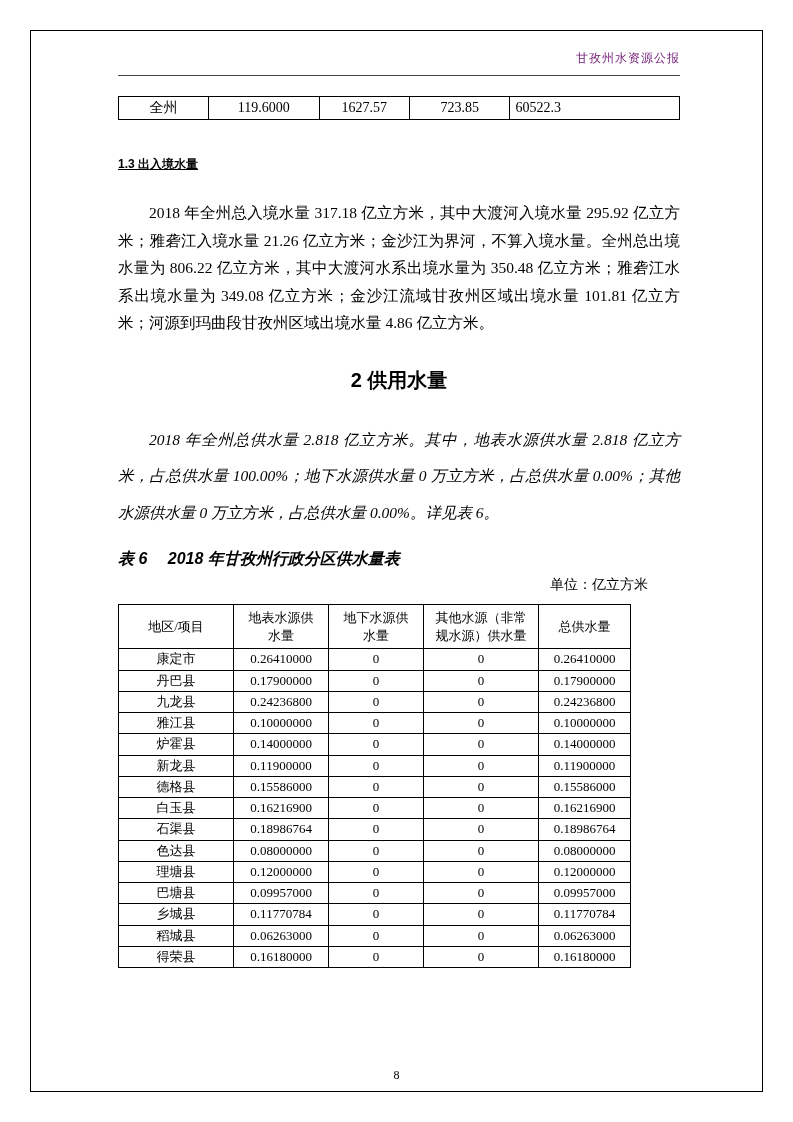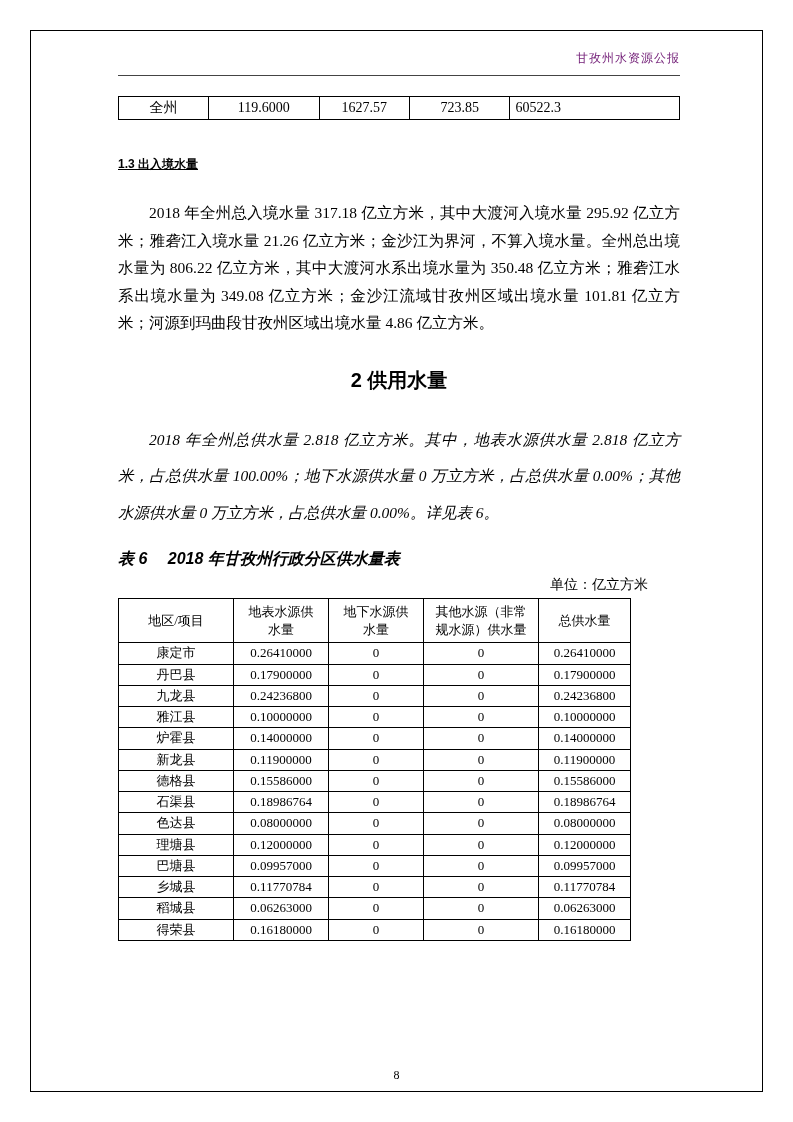--- a/index.html
+++ b/index.html
@@ -73,21 +73,21 @@
     font-weight:bold;
     font-size:16px;
     font-style:italic;
   }
   .table-unit {
     width:530px;
     margin-top:6px;
     text-align:right;
     font-size:14px;
   }
-  .main-table { margin-top:4px; width:512px; font-size:13px; table-layout:fixed; }
+  .main-table { margin-top:10px; width:512px; font-size:13px; table-layout:fixed; }
   .main-table th, .main-table td {
     border:1px solid #000;
     text-align:center;
     vertical-align:middle;
   }
   .main-table th {
     font-weight:normal;
     white-space:pre-line;
     line-height:1.35;
     padding:4px 2px;
@@ -205,20 +205,27 @@
             <td>0.11900000</td>
           </tr>
           <tr>
             <td>德格县</td>
             <td>0.15586000</td>
             <td>0</td>
             <td>0</td>
             <td>0.15586000</td>
           </tr>
           <tr>
+            <td>白玉县</td>
+            <td>0.16216900</td>
+            <td>0</td>
+            <td>0</td>
+            <td>0.16216900</td>
+          </tr>
+          <tr>
             <td>石渠县</td>
             <td>0.18986764</td>
             <td>0</td>
             <td>0</td>
             <td>0.18986764</td>
           </tr>
           <tr>
             <td>色达县</td>
             <td>0.08000000</td>
             <td>0</td>

